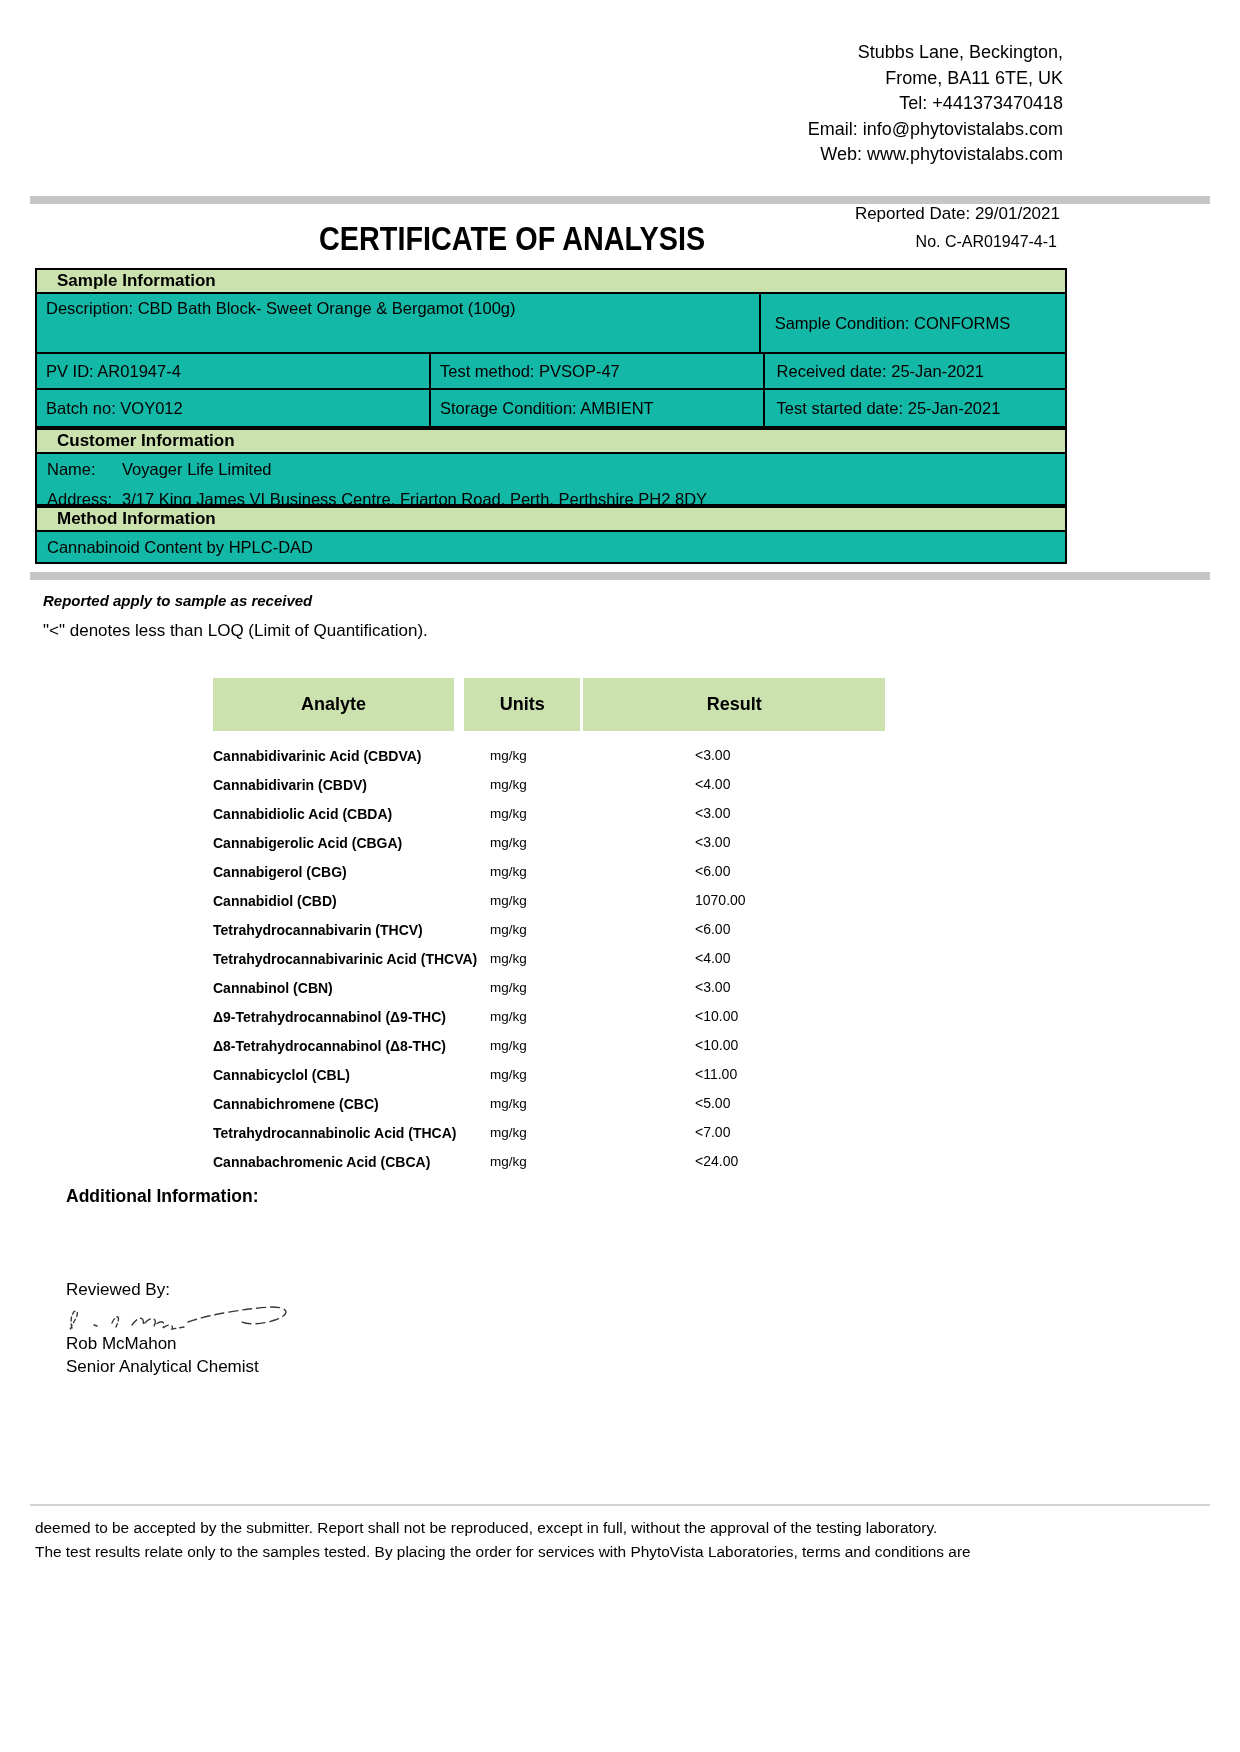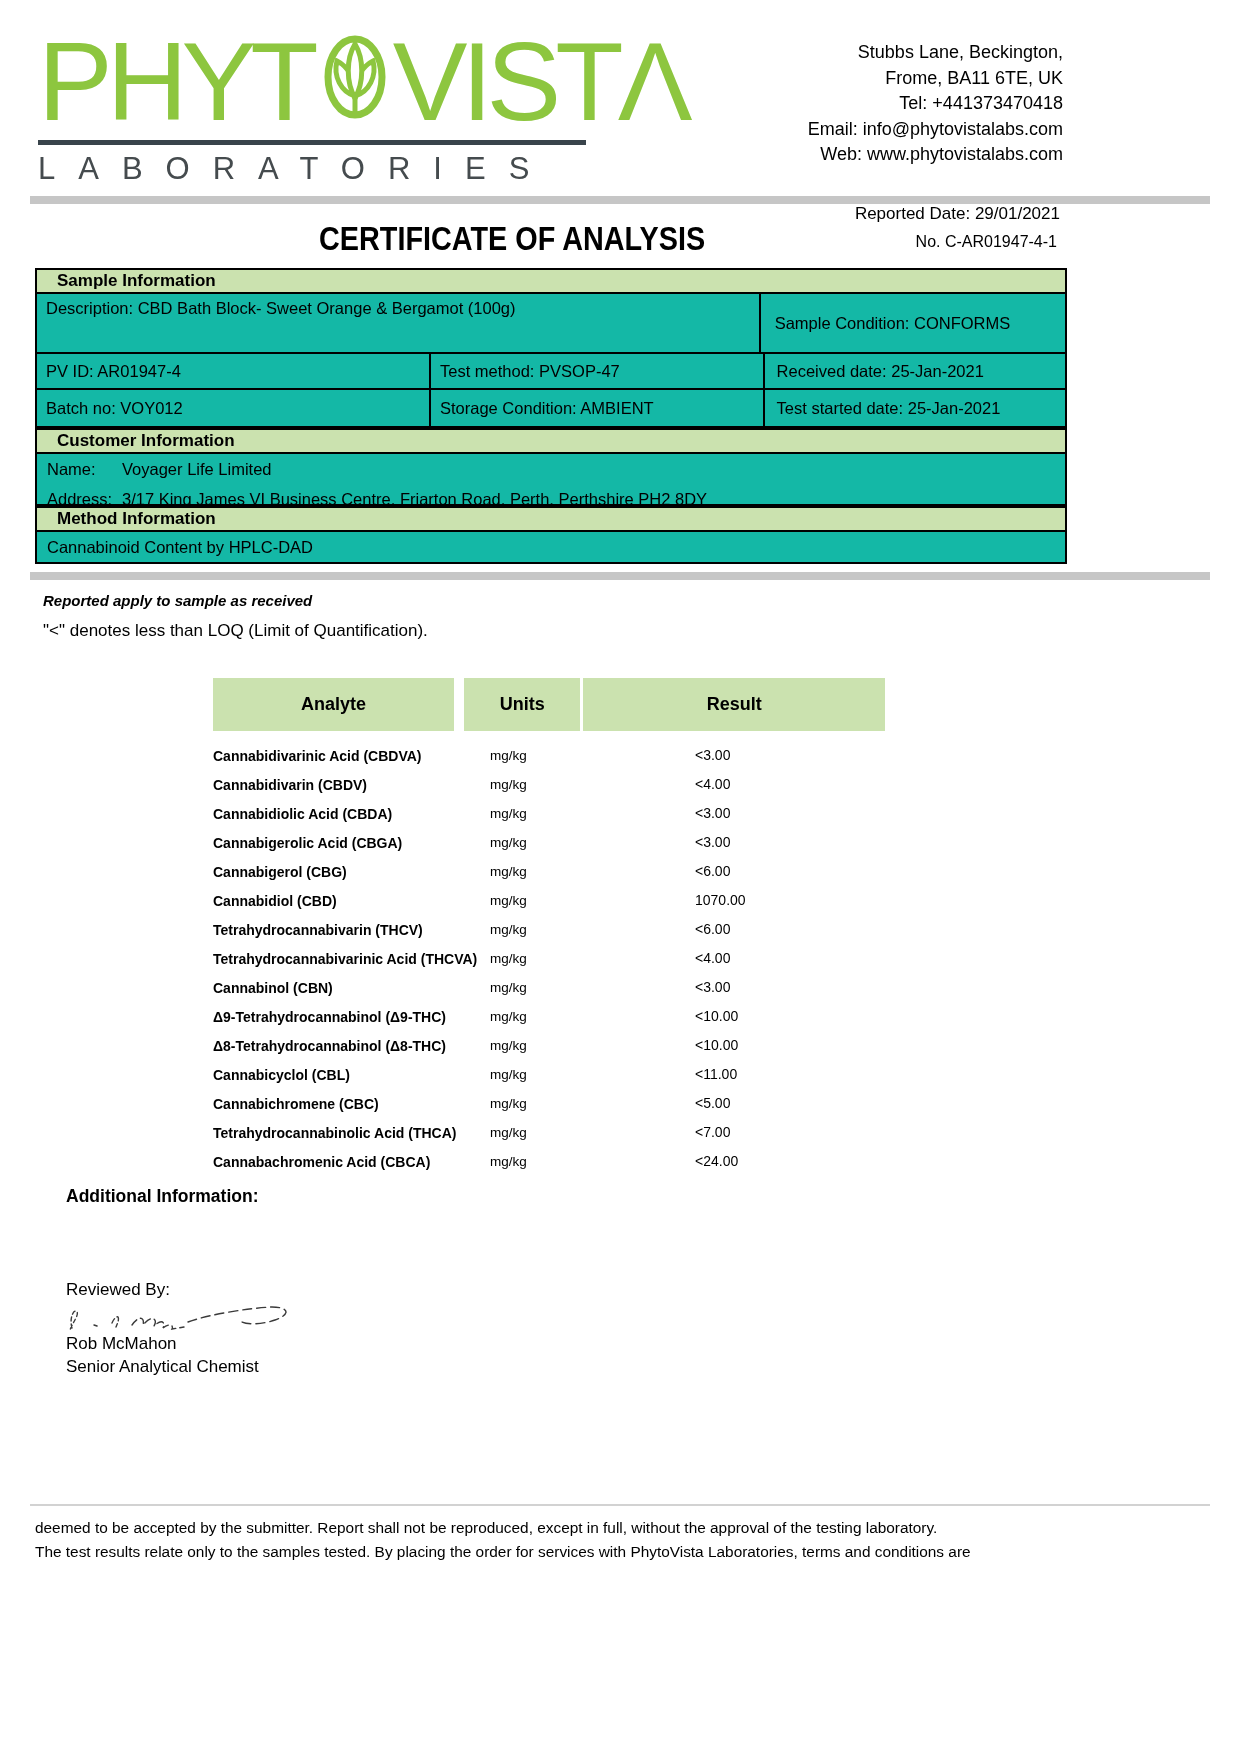--- a/index.html
+++ b/index.html
@@ -65,37 +65,20 @@
   .reviewer-name{position:absolute;left:66px;top:1334px;font-size:17px;}
   .reviewer-title{position:absolute;left:66px;top:1357px;font-size:17px;}
   .footer-rule{position:absolute;left:30px;top:1504px;width:1180px;height:2px;background:#d2d2d2;}
   .footer{position:absolute;left:35px;top:1516px;width:960px;font-size:15.4px;line-height:24px;}
 </style>
 </head>
 <body>
 
 <div class="page">
 
-  <div class="logo-block">
-    <div class="brand-row">
-      <span>PHYT</span>
-      <span class="leaf">
-        <svg width="64" height="86" viewBox="0 0 64 86">
-          <ellipse cx="32" cy="43" rx="27" ry="38" fill="none" stroke="#8dc63f" stroke-width="7"></ellipse>
-          <path d="M32,62 C18,58 10,42 14,27 C26,33 32,46 32,62 Z" fill="#ffffff" stroke="#8dc63f" stroke-width="5"></path>
-          <path d="M32,62 C46,58 54,42 50,27 C38,33 32,46 32,62 Z" fill="#ffffff" stroke="#8dc63f" stroke-width="5"></path>
-          <path d="M32,10 C41,25 41,48 32,64 C23,48 23,25 32,10 Z" fill="#ffffff" stroke="#8dc63f" stroke-width="5"></path>
-          <path d="M32,62 L32,80" fill="none" stroke="#8dc63f" stroke-width="5"></path>
-        </svg>
-      </span>
-      <span>VISTΛ</span>
-    </div>
-    <div class="brand-rule"></div>
-    <div class="labs">LABORATORIES</div>
-  </div>
 
   <div class="contact">
     <div>Stubbs Lane, Beckington,</div>
     <div>Frome, BA11 6TE, UK</div>
     <div>Tel: +441373470418</div>
     <div>Email: info@phytovistalabs.com</div>
     <div>Web: www.phytovistalabs.com</div>
   </div>
 
   <div class="graybar bar1"></div>

